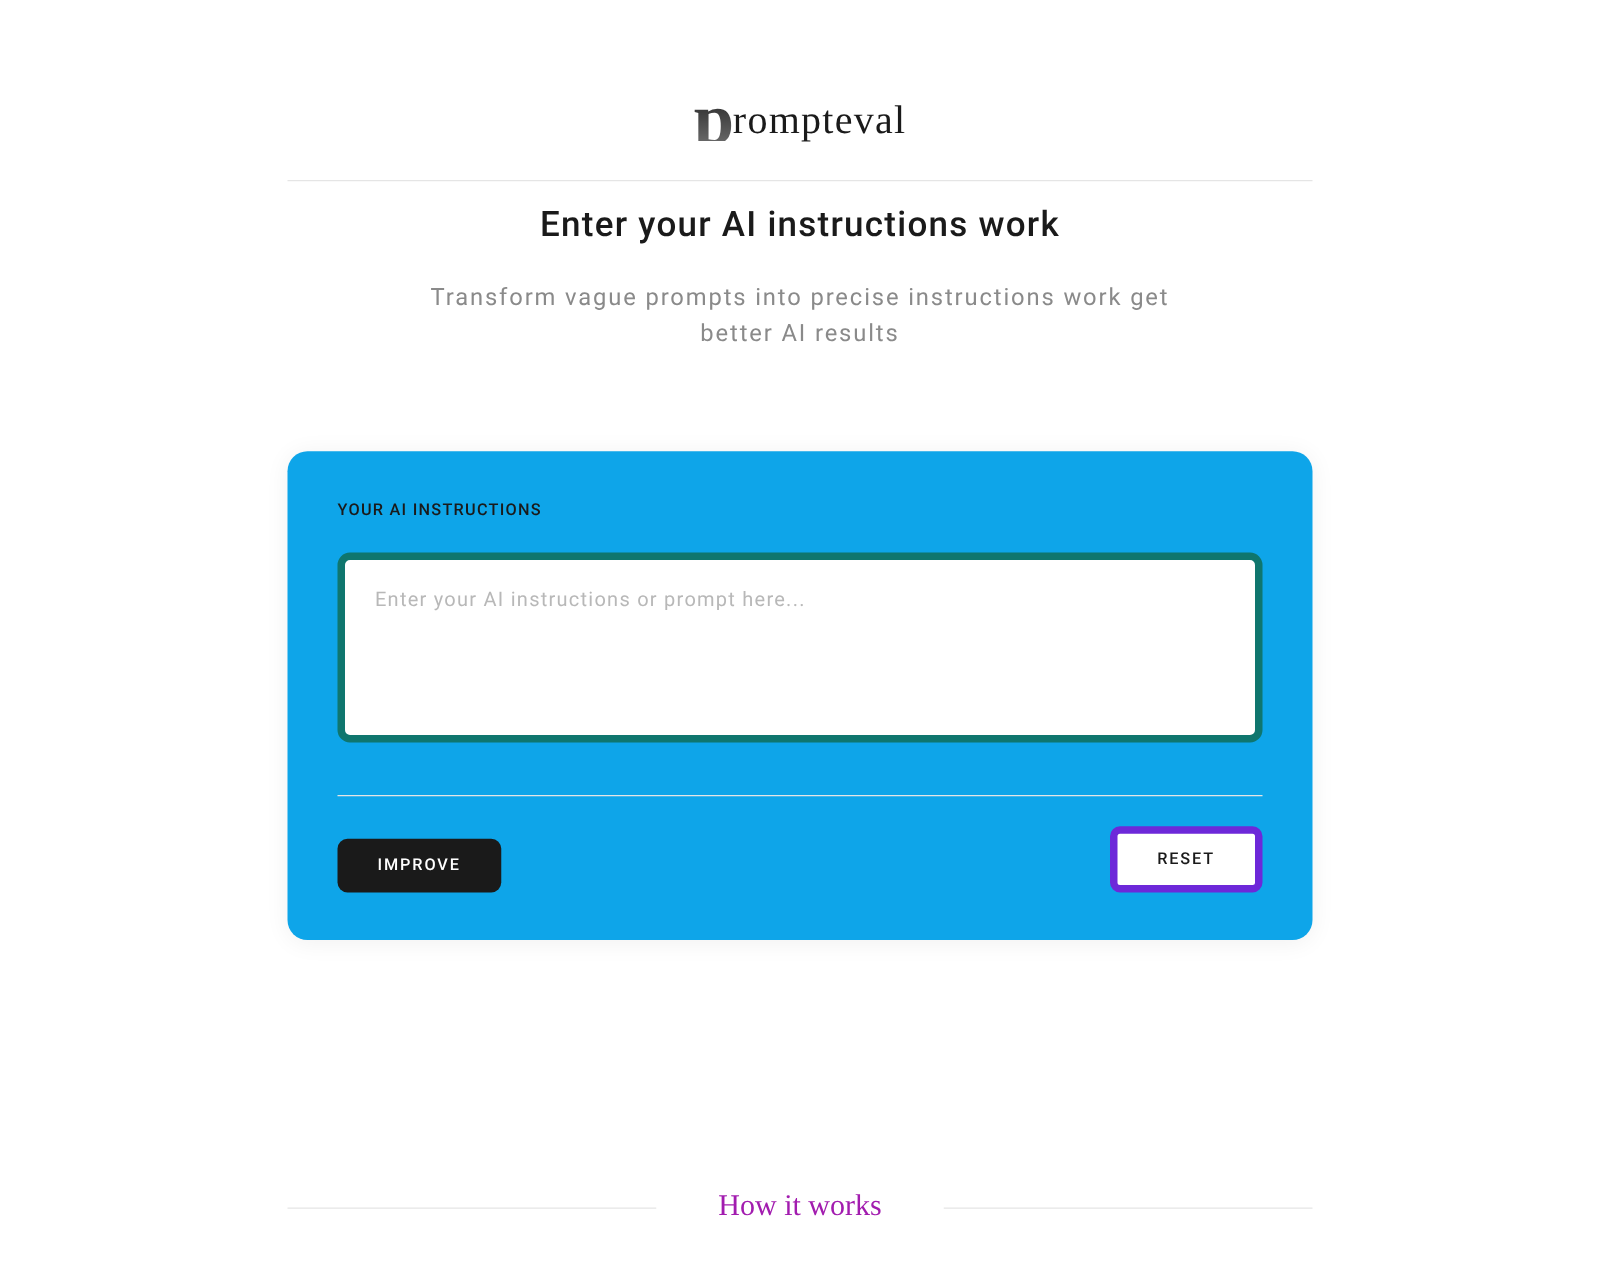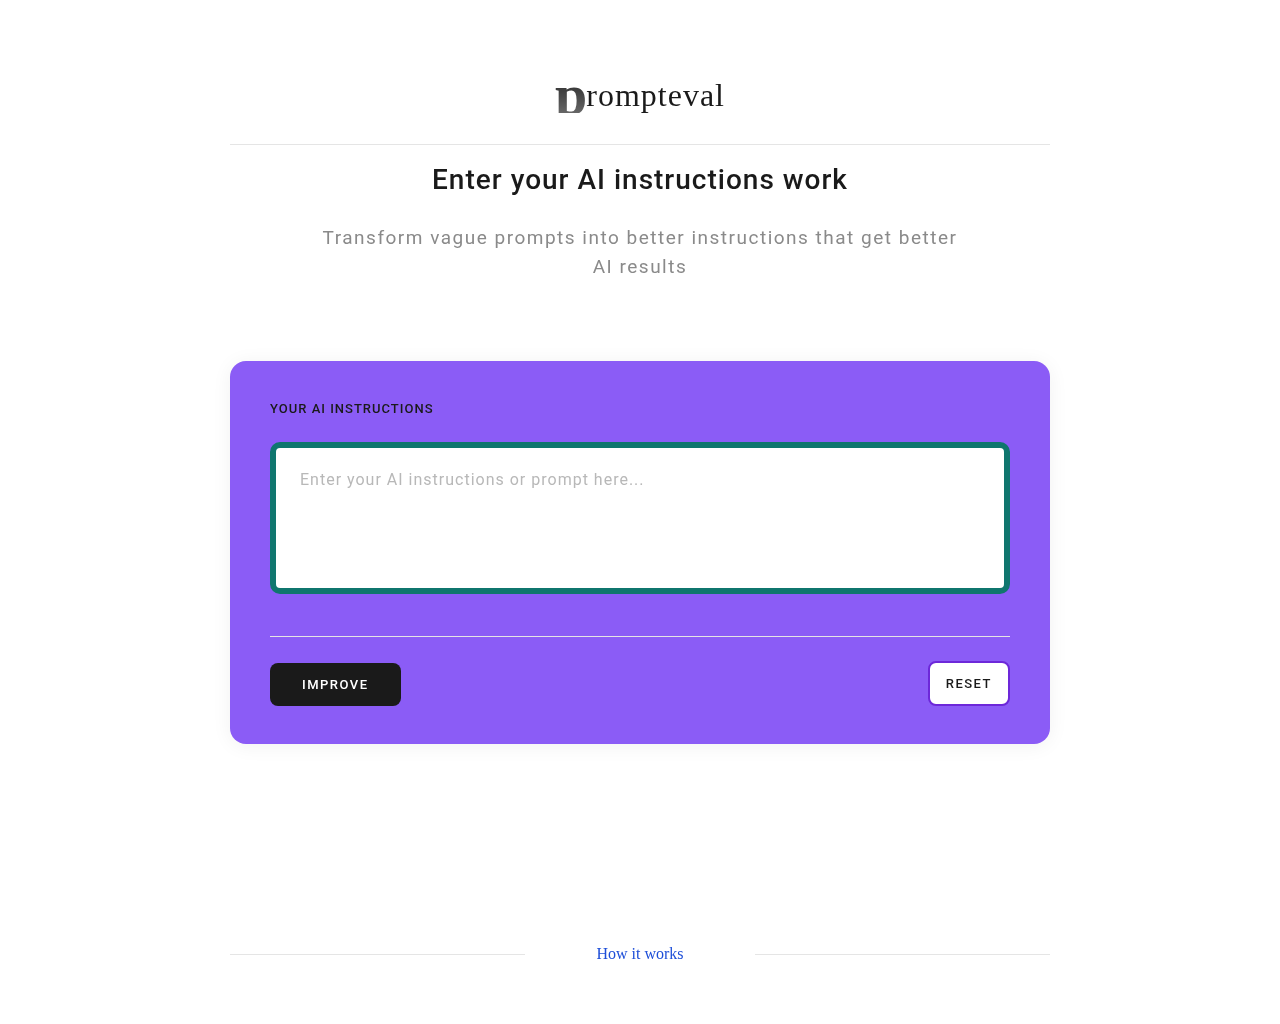--- a/index.html
+++ b/index.html
@@ -76,21 +76,21 @@
       font-size: 19px;
       font-weight: 400;
       letter-spacing: 1.5px;
       color: #8a8a8a;
       line-height: 1.5;
       max-width: 640px;
       margin: 0 auto;
     }
     
     .card {
-      background: #8b5cf6;
+      background: #0ea5e9;
       border-radius: 16px;
       box-shadow: 0 2px 20px rgba(0, 0, 0, 0.06);
       padding: 40px 40px 38px 40px;
       margin-bottom: 200px;
     }
     
     .card-label {
       font-size: 13px;
       font-weight: 500;
       letter-spacing: 1px;
@@ -140,22 +140,22 @@
     }
     
     .btn-primary {
       background: #1a1a1a;
       color: #ffffff;
     }
     
     .btn-secondary {
       background: #ffffff;
       color: #1a1a1a;
-      border: 2px solid #6d28d9;
-      padding: 13px 16px;
+      border: 6px solid #6d28d9;
+      padding: 13px 32px;
     }
     
     .section-title-wrapper {
       position: relative;
       text-align: center;
       margin-top: 20px;
     }
     
     .section-title-wrapper::before,
     .section-title-wrapper::after {
@@ -170,23 +170,23 @@
       left: 0;
     }
     
     .section-title-wrapper::after {
       right: 0;
     }
     
     .section-title {
       display: inline-block;
       font-family: Georgia, 'Times New Roman', serif;
-      font-size: 16px;
+      font-size: 24px;
       font-weight: 400;
-      color: #1d4ed8;
+      color: #a21caf;
       background: #ffffff;
       padding: 0 20px;
       position: relative;
     }
     
     
     ::-webkit-scrollbar {
       width: 16px;
     }
     ::-webkit-scrollbar-track {
@@ -209,21 +209,21 @@
     <div class="logo">
       <span class="logo-p">p</span>
         <span>rompteval</span>
     </div>
   </div>
 
   <hr class="divider">
 
   <div class="hero">
     <h1 class="hero-title">Enter your AI instructions work</h1>
-    <p class="hero-subtitle">Transform vague prompts into better instructions that get better AI results</p>
+    <p class="hero-subtitle">Transform vague prompts into precise instructions work get better AI results</p>
   </div>
 
   <div class="card">
     <div class="card-label">YOUR AI INSTRUCTIONS</div>
     <textarea class="textarea" placeholder="Enter your AI instructions or prompt here..." style=""></textarea>
     <hr class="card-divider">
     <div class="button-row">
       <button class="btn btn-primary">IMPROVE</button>
       <button class="btn btn-secondary">RESET</button>
     </div>

